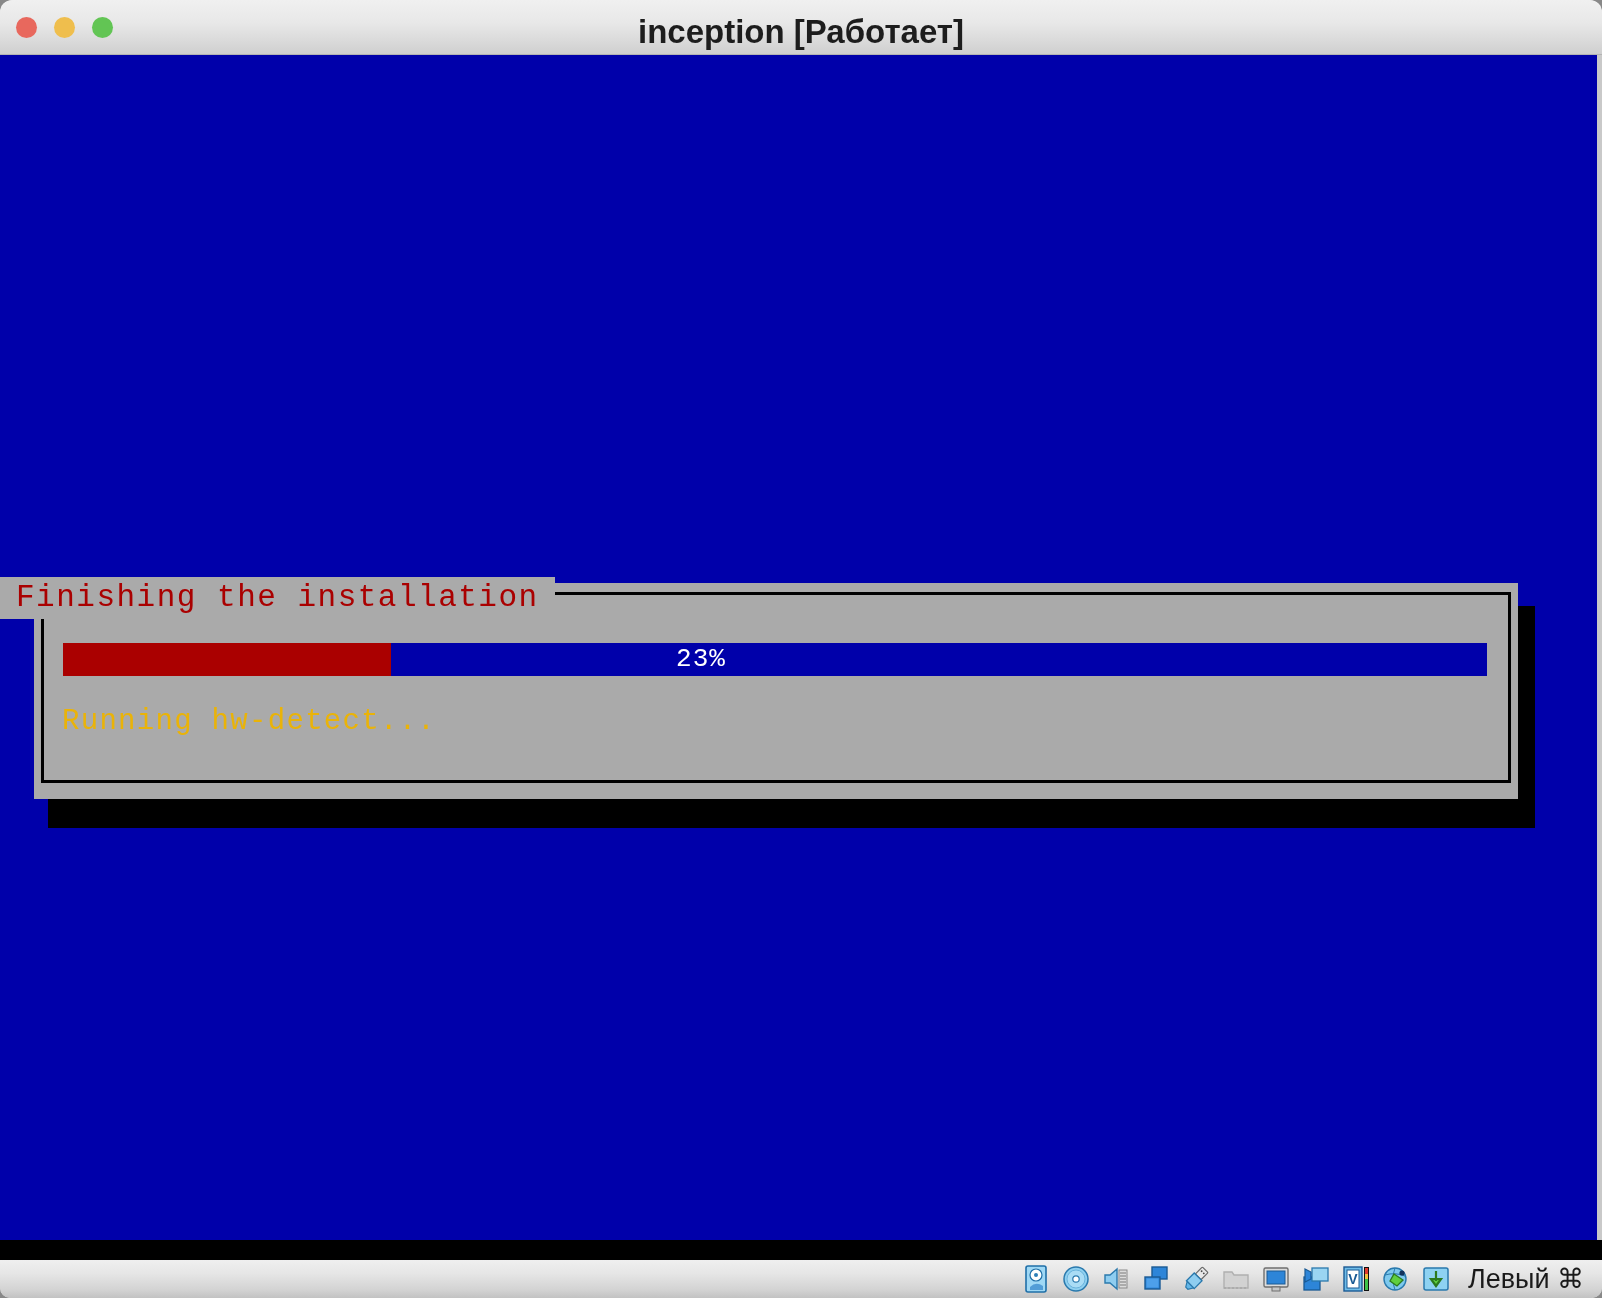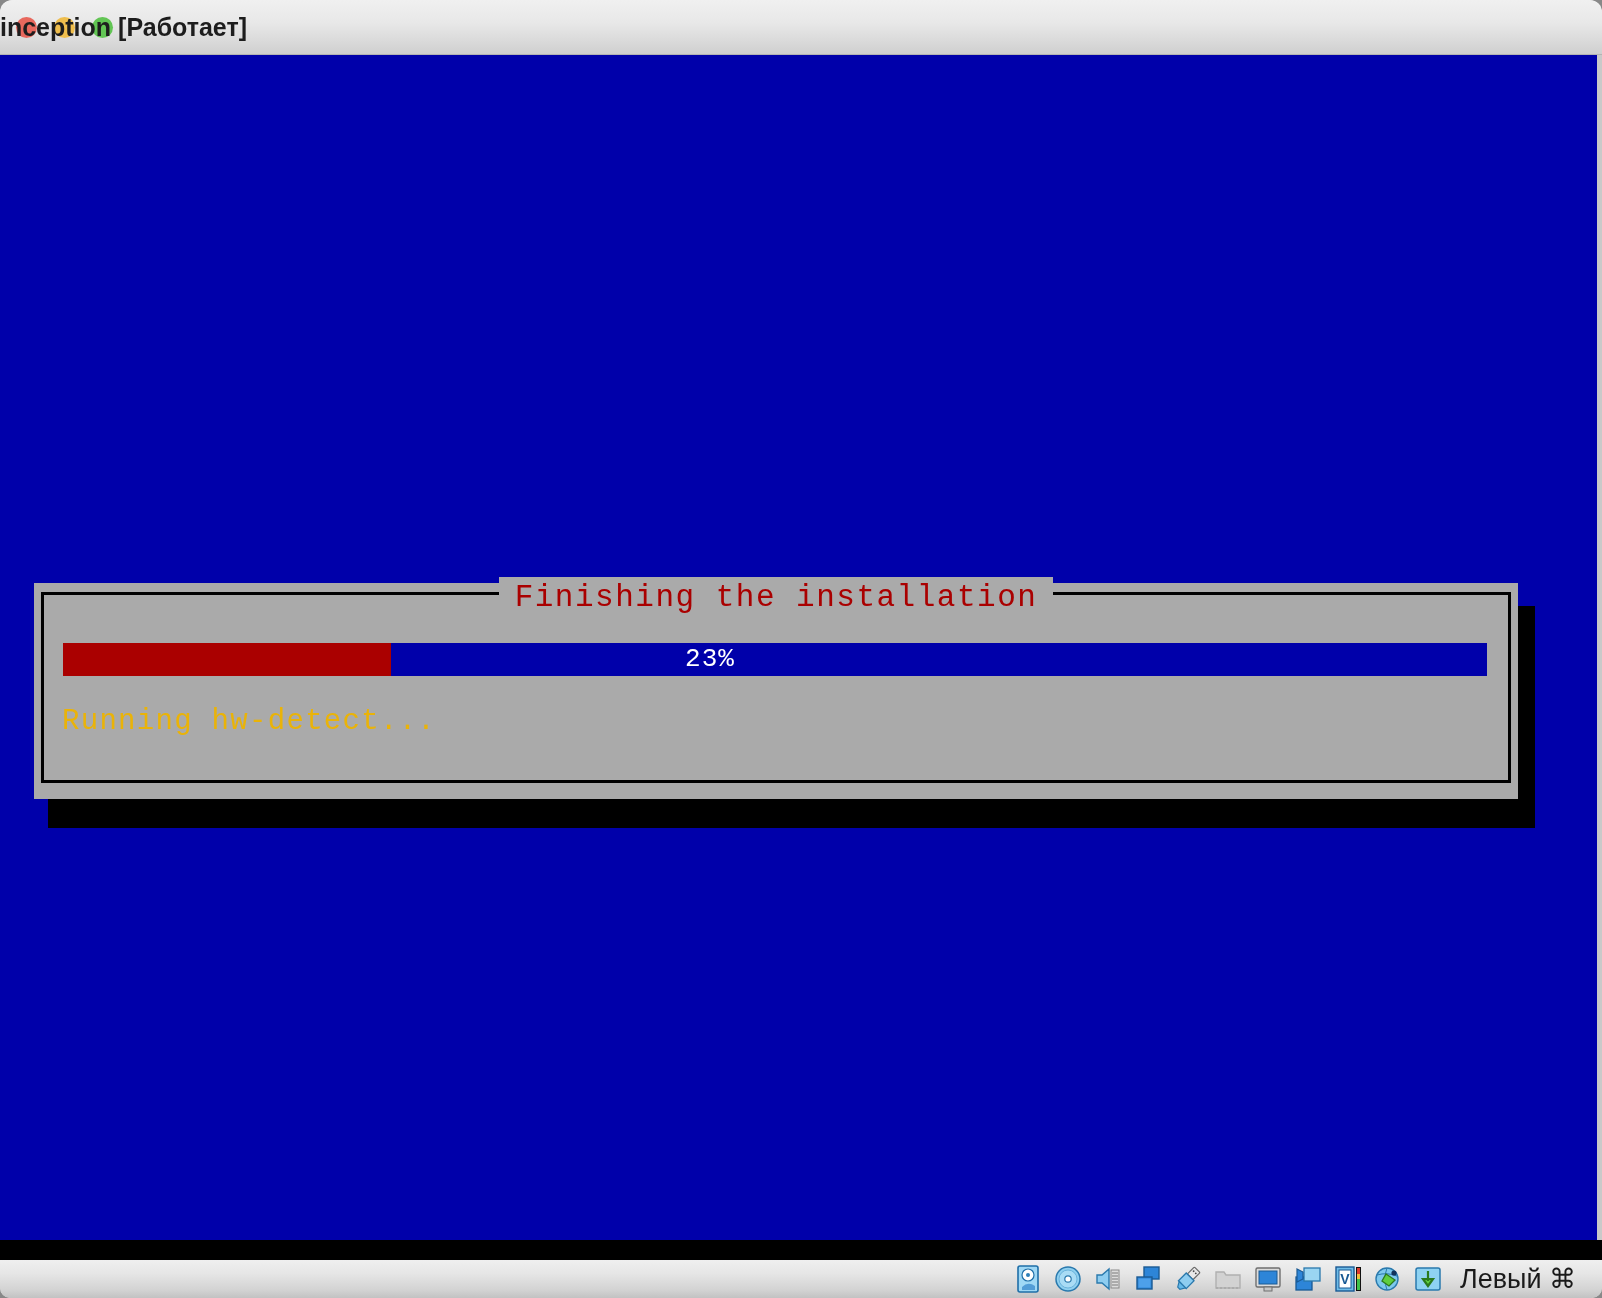--- a/index.html
+++ b/index.html
@@ -47,22 +47,22 @@
     border-radius: 50%;
     display: block;
   }
   .tl-close  { background: #e8685d; }
   .tl-min    { background: #efbe4d; }
   .tl-max    { background: #62c554; }
   #window-title {
     position: absolute;
     left: 0; top: 13px;
     width: 1602px;
-    text-align: left;
-    font-size: 25px;
+    text-align: center;
+    font-size: 33px;
     font-weight: bold;
     color: #1d1d1d;
     letter-spacing: 0px;
     font-family: "Liberation Sans", sans-serif;
   }
 
   
   #guest-screen {
     position: absolute;
     left: 0; top: 55px;
@@ -102,21 +102,20 @@
     width: 1470px;
     height: 191px;
     border: 3px solid #000000;
     box-sizing: border-box;
     background: #aaaaaa;
   }
   #dialog-title {
     position: absolute;
     left: 0; top: 527px;
     width: 1552px;
-    text-align: center;
     font-family: "Liberation Mono", "DejaVu Sans Mono", monospace;
     font-size: 31px;
     line-height: 31px;
     color: #aa0000;
     letter-spacing: 1.5px;
     z-index: 5;
     white-space: pre;
   }
   #dialog-title .title-pad {
     background: #aaaaaa;
@@ -134,21 +133,21 @@
   }
   #progress-fill {
     position: absolute;
     left: 0; top: 0;
     height: 33px;
     width: 23%;
     background: #aa0000;
   }
   #progress-label {
     position: absolute;
-    left: 17px; top: 0;
+    left: 8px; top: 0;
     width: 1260px;
     height: 33px;
     line-height: 33px;
     text-align: center;
     font-family: "Liberation Mono", "DejaVu Sans Mono", monospace;
     font-size: 26px;
     color: #ffffff;
     letter-spacing: 1px;
   }
 
@@ -202,21 +201,21 @@
     margin: 0 5px;
     position: relative;
     flex: none;
   }
   .sb-icon svg { display: block; }
   #host-key-label {
     font-family: "Liberation Sans", sans-serif;
     font-size: 27px;
     color: #1a1a1a;
     margin-left: 12px;
-    margin-right: 16px;
+    margin-right: 8px;
     white-space: nowrap;
   }
 </style>
 </head>
 <body>
 
 <div id="vm-window">
 
   <div id="titlebar">
     <div id="traffic-lights">

